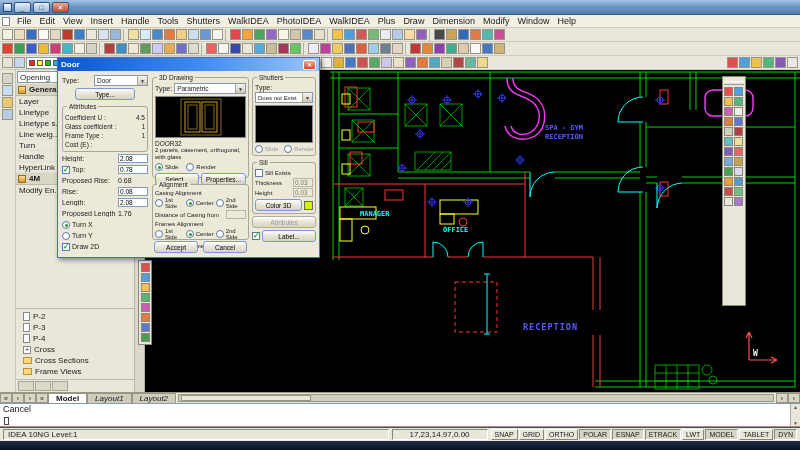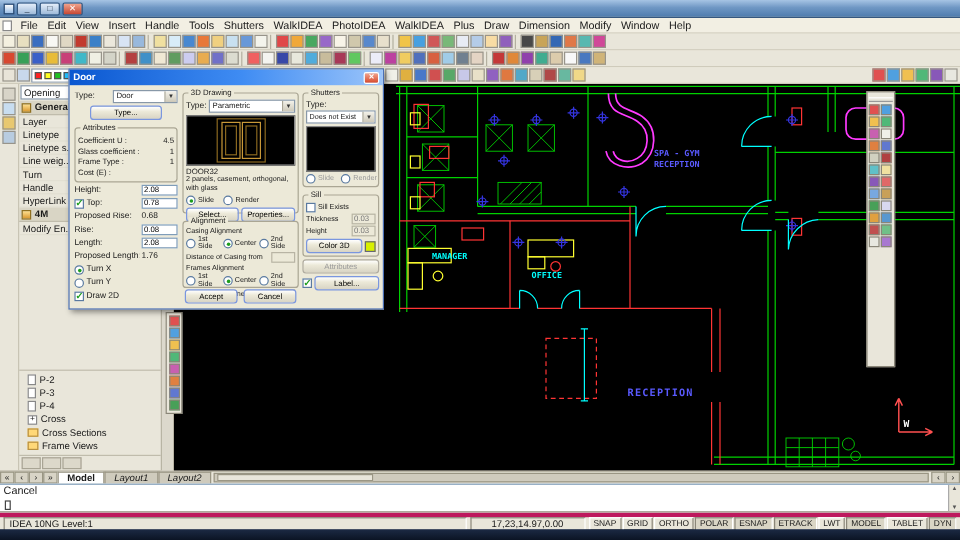--- a/index.html
+++ b/index.html
@@ -121,21 +121,21 @@
   .hscroll{flex:1;margin:1px 2px;background:#cfcbbd;border:1px solid #9a9684;position:relative}
   .hthumb{position:absolute;left:2px;top:0;bottom:0;width:130px;background:#e9e6da;border:1px solid #9a9684}
 
   
   .command{height:24px;background:#fff;border-top:1px solid #7f9db9;border-bottom:1px solid #9a9684;position:relative;font-size:9px;flex:0 0 auto;overflow:hidden}
   .cmd-line{height:11px;line-height:11px;padding-left:3px;white-space:pre}
   .caret{display:inline-block;width:5px;height:8px;border:1px solid #444;vertical-align:middle;margin-left:1px}
   .cmd-scroll{position:absolute;right:0;top:0;bottom:0;width:10px;background:#e9e6da;border-left:1px solid #aaa;display:flex;flex-direction:column;justify-content:space-between;font-size:5px;text-align:center;color:#555}
 
   
-  .statusbar{height:14px;background:#e9e6da;border-top:4px solid #be185d;display:flex;align-items:center;gap:3px;padding:0 3px;font-size:8px;flex:0 0 auto}
+  .statusbar{height:14px;background:#e9e6da;border-top:1px solid #be185d;display:flex;align-items:center;gap:3px;padding:0 3px;font-size:8px;flex:0 0 auto}
   .sunken{border:1px solid;border-color:#8a8678 #fff #fff #8a8678;height:11px;line-height:9px;padding:0 4px}
   .sb-app{flex:1;white-space:nowrap;overflow:hidden}
   .sb-coords{width:96px;text-align:center}
   .sb-btn{padding:0 3px;height:11px;line-height:10px;font-size:7px;border:1px solid;border-color:#fff #8a8678 #8a8678 #fff;background:#e9e6da;flex:0 0 auto}
   .sb-btn.on{border-color:#8a8678 #fff #fff #8a8678;background:#d9d5c5}
 
   .taskbar{height:9px;background:linear-gradient(#1c2a44,#0b1424);flex:0 0 auto}
 </style>
 </head>
 <body>

